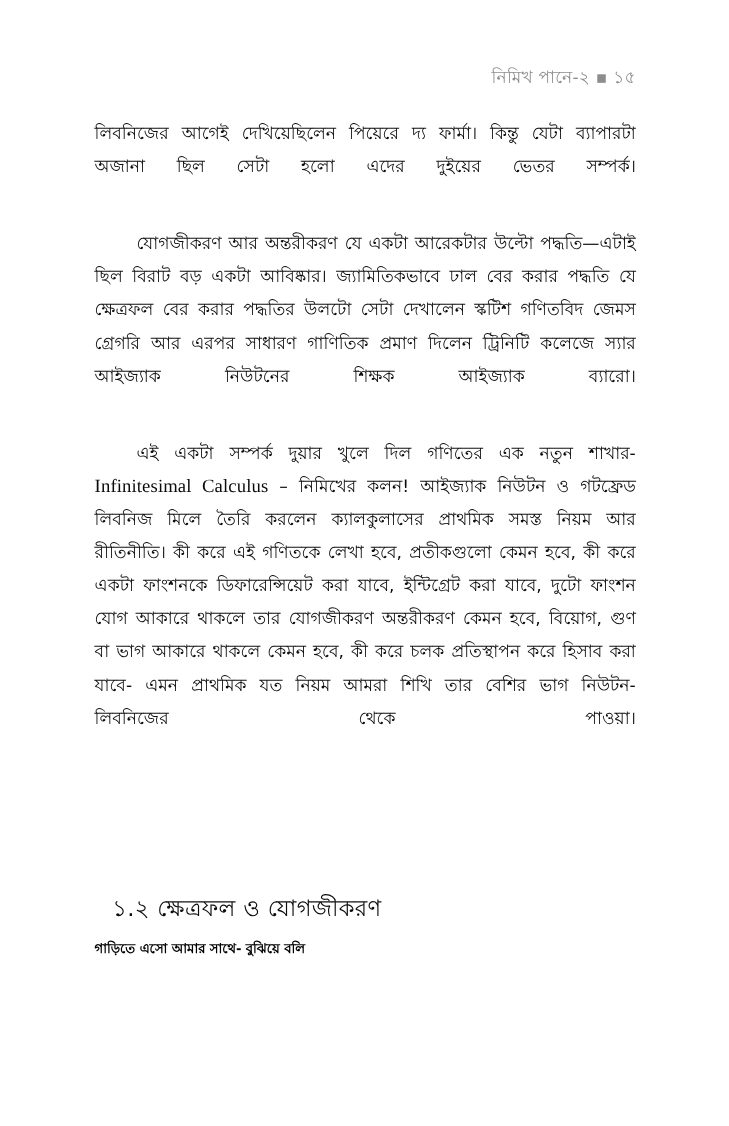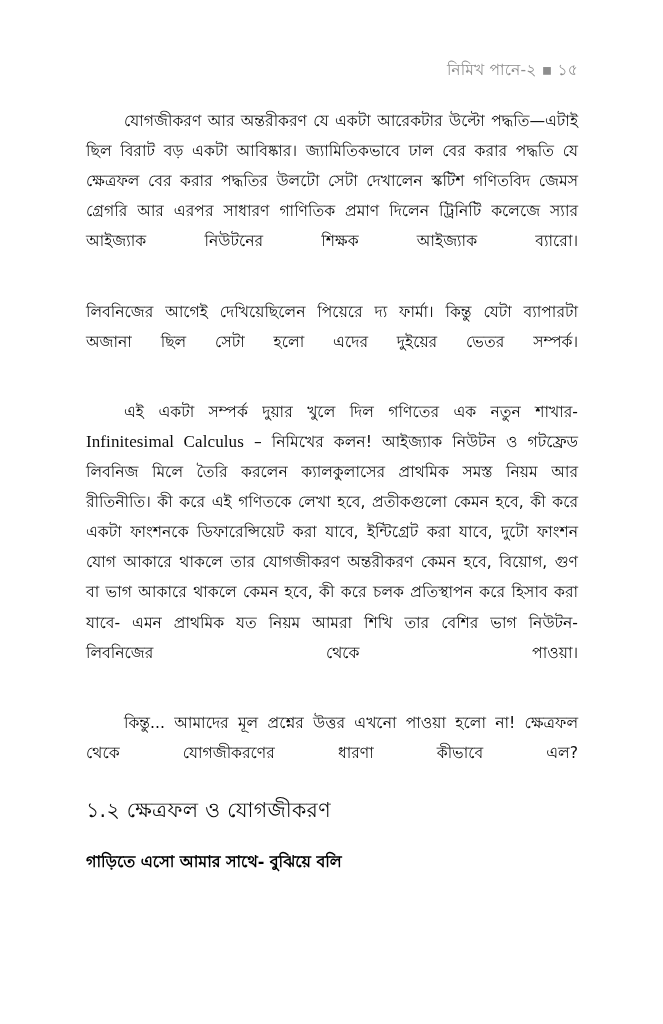--- a/index.html
+++ b/index.html
@@ -62,21 +62,21 @@
     content: "";
     display: inline-block;
     width: 100%;
   }
   .latin {
     font-family: "Liberation Serif", "DejaVu Serif", serif;
     font-size: 17px;
     letter-spacing: 0.1px;
   }
   .section-heading {
-    margin: 0;
+    margin: 16px;
     padding: 0;
     position: absolute;
     top: 795px;
     left: 86px;
     width: 492px;
     font-family: "DejaVu Sans", "Liberation Sans", sans-serif;
     font-size: 20.5px;
     font-weight: 400;
     line-height: 30px;
     color: #0c0c0c;
@@ -84,47 +84,46 @@
     white-space: nowrap;
   }
   .sub-heading {
     margin: 0;
     padding: 0;
     position: absolute;
     top: 849px;
     left: 86px;
     width: 492px;
     font-family: "DejaVu Sans", "Liberation Sans", sans-serif;
-    font-size: 16px;
+    font-size: 12px;
     font-weight: 700;
     line-height: 26px;
     color: #000000;
     letter-spacing: -0.1px;
     white-space: nowrap;
   }
 </style>
 </head>
 <body>
 
 <div class="page">
 
   <div class="running-head">
     <span>নিমিখ পানে-২ ▪ ১৫</span>
   </div>
 
   <div class="body-block">
 
+    <p class="para">লিবনিজের আগেই দেখিয়েছিলেন পিয়েরে দ্য ফার্মা। কিন্তু যেটা ব্যাপারটা অজানা ছিল সেটা হলো এদের দুইয়ের ভেতর সম্পর্ক।</p>
+
     <p class="para indent">যোগজীকরণ আর অন্তরীকরণ যে একটা আরেকটার উল্টো পদ্ধতি—এটাই ছিল বিরাট বড় একটা আবিষ্কার। জ্যামিতিকভাবে ঢাল বের করার পদ্ধতি যে ক্ষেত্রফল বের করার পদ্ধতির উলটো সেটা দেখালেন স্কটিশ গণিতবিদ জেমস গ্রেগরি আর এরপর সাধারণ গাণিতিক প্রমাণ দিলেন ট্রিনিটি কলেজে স্যার আইজ্যাক নিউটনের শিক্ষক আইজ্যাক ব্যারো।</p>
-
-    <p class="para">লিবনিজের আগেই দেখিয়েছিলেন পিয়েরে দ্য ফার্মা। কিন্তু যেটা ব্যাপারটা অজানা ছিল সেটা হলো এদের দুইয়ের ভেতর সম্পর্ক।</p>
 
     <p class="para indent"><span>এই একটা সম্পর্ক দুয়ার খুলে দিল গণিতের এক নতুন শাখার-</span><span class="latin">Infinitesimal Calculus</span><span> – নিমিখের কলন! আইজ্যাক নিউটন ও গটফ্রেড লিবনিজ মিলে তৈরি করলেন ক্যালকুলাসের প্রাথমিক সমস্ত নিয়ম আর রীতিনীতি। কী করে এই গণিতকে লেখা হবে, প্রতীকগুলো কেমন হবে, কী করে একটা ফাংশনকে ডিফারেন্সিয়েট করা যাবে, ইন্টিগ্রেট করা যাবে, দুটো ফাংশন যোগ আকারে থাকলে তার যোগজীকরণ অন্তরীকরণ কেমন হবে, বিয়োগ, গুণ বা ভাগ আকারে থাকলে কেমন হবে, কী করে চলক প্রতিস্থাপন করে হিসাব করা যাবে- এমন প্রাথমিক যত নিয়ম আমরা শিখি তার বেশির ভাগ নিউটন-লিবনিজের থেকে পাওয়া।</span></p>
 
 
-    <p class="para indent">কিন্তু... আমাদের মূল প্রশ্নের উত্তর এখনো পাওয়া হলো না! ক্ষেত্রফল থেকে যোগজীকরণের ধারণা কীভাবে এল?</p>
 
   </div>
 
   <h2 class="section-heading">১.২ ক্ষেত্রফল ও যোগজীকরণ</h2>
 
   <h3 class="sub-heading">গাড়িতে এসো আমার সাথে- বুঝিয়ে বলি</h3>
 
 </div>
 
 </body></html>

